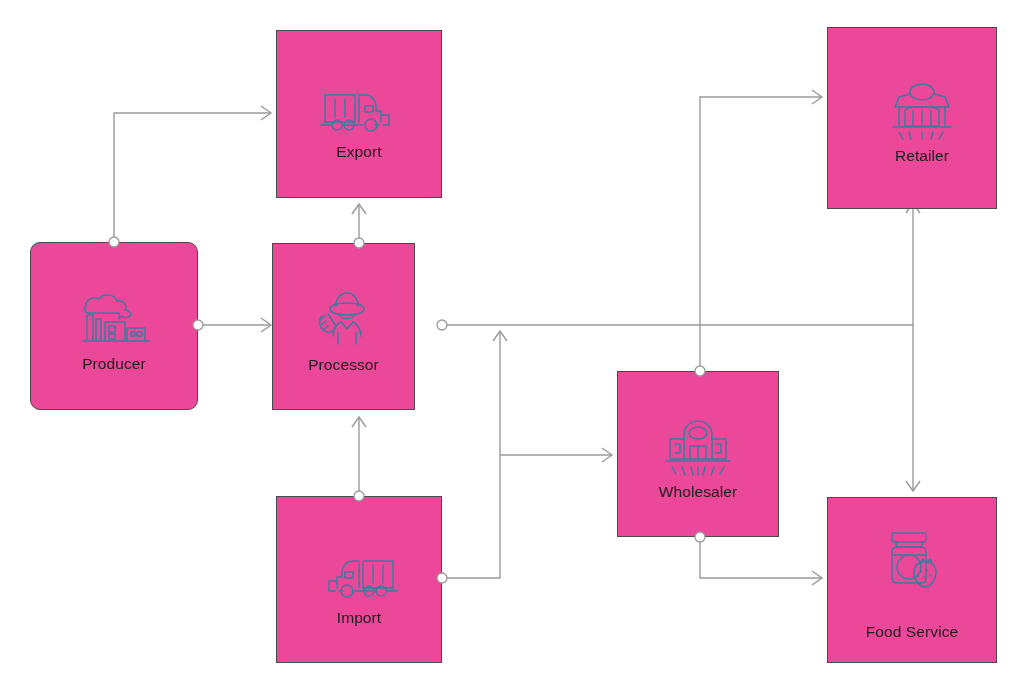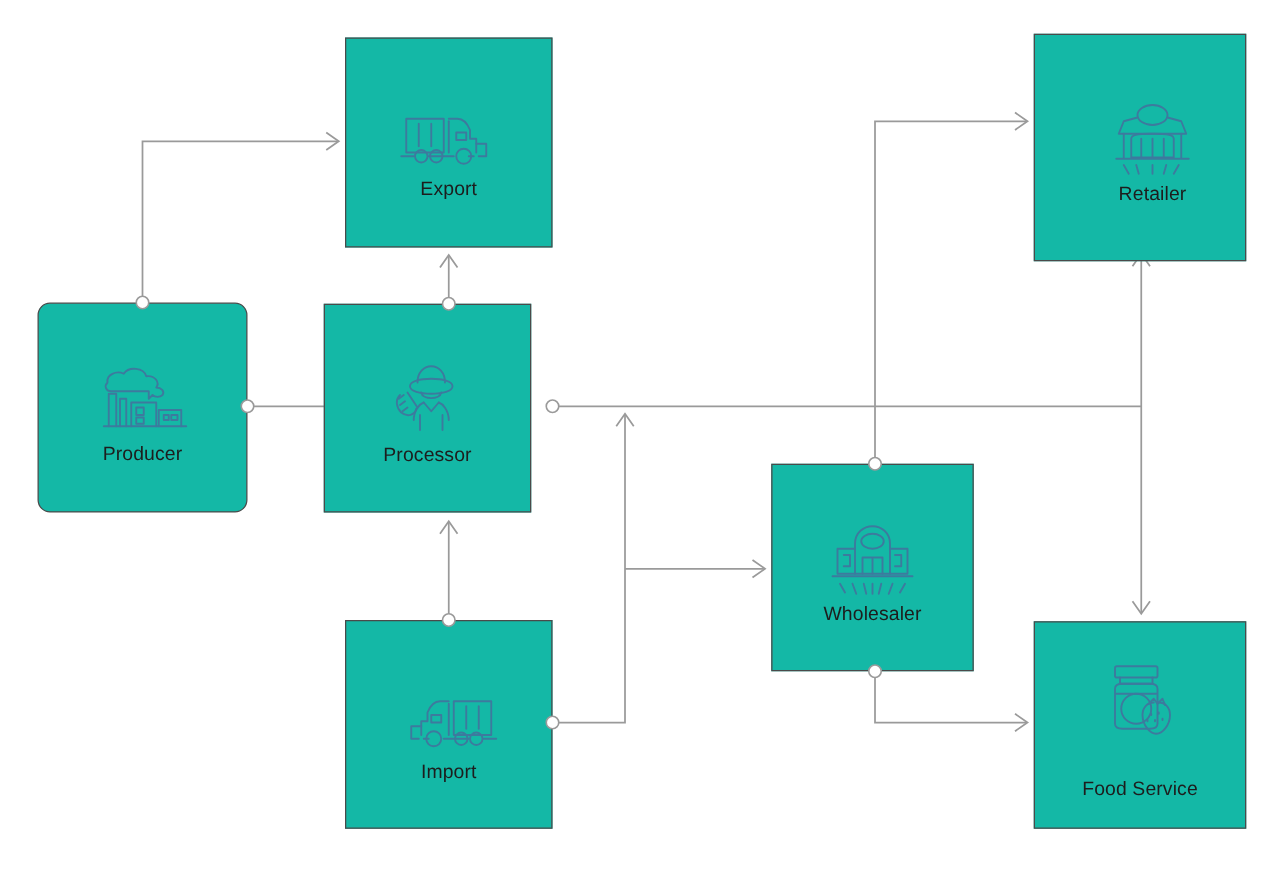--- a/index.html
+++ b/index.html
@@ -5,21 +5,21 @@
 <style>
   html,body{margin:0;padding:0;background:#ffffff;}
   body{
     font-family:"Liberation Sans","DejaVu Sans",sans-serif;
     width:1024px;height:695px;position:relative;overflow:hidden;
   }
   #stage{position:absolute;left:0;top:0;width:1024px;height:695px;}
   .node{
     position:absolute;
     box-sizing:border-box;
-    background:#14b8a6;
+    background:#ec4899;
     border:1.6px solid #4a4a4a;
     display:flex;
     flex-direction:column;
     align-items:center;
     justify-content:center;
     z-index:3;
   }
   .node .glyph{
     width:86px;height:72px;
     display:flex;align-items:flex-end;justify-content:center;
@@ -118,21 +118,21 @@
         <path d="M62,30 L70,30 L70,40 L64,40"></path>
         <path d="M2,40 L12,40 M24,40 L44,40 M56,40 L60,40"></path>
         <circle cx="18" cy="40" r="5"></circle>
         <circle cx="30" cy="40" r="5"></circle>
         <circle cx="52" cy="40" r="6"></circle>
       </svg>
     </div>
     <div class="nlabel">Export</div>
   </div>
 
-  <div class="node" style="left:259px;top:243px;width:166px;height:167px;">
+  <div class="node" style="left:272px;top:243px;width:143px;height:167px;">
     <div class="glyph">
       <svg width="72" height="64" viewBox="0 0 72 64" fill="none" stroke="#3d7a9e" stroke-width="1.5" stroke-linecap="round" stroke-linejoin="round">
         <path d="M28,18 C28,10 33,5 39,5 C45,5 50,10 50,18"></path>
         <path d="M22,21 C22,17 30,15 39,15 C48,15 56,17 56,21 C56,25 48,27 39,27 C30,27 22,25 22,21 Z"></path>
         <path d="M31,26 C32,32 46,32 47,26"></path>
         <path d="M33,34 L39,41 L45,34"></path>
         <path d="M25,48 C25,40 30,35 33,34"></path>
         <path d="M53,48 C53,40 48,35 45,34"></path>
         <path d="M30,44 L30,56 M48,44 L48,56"></path>
         <path d="M14,28 C10,32 11,38 15,42 C20,46 26,44 27,39"></path>

